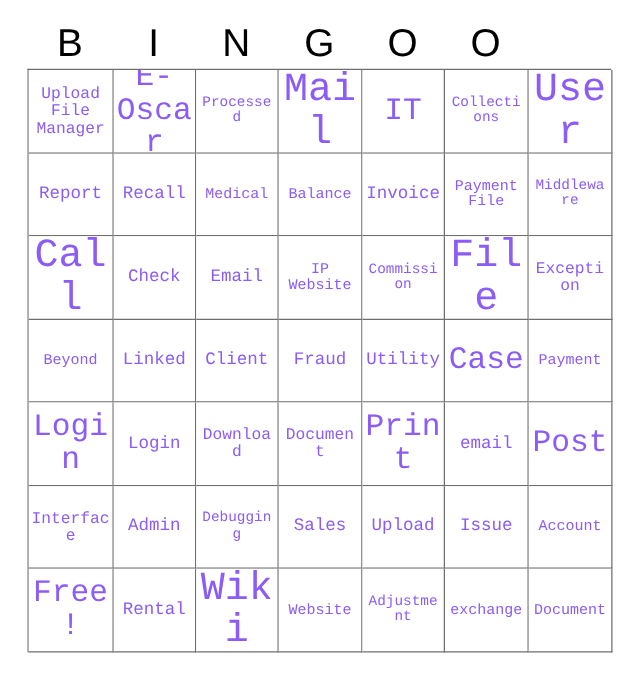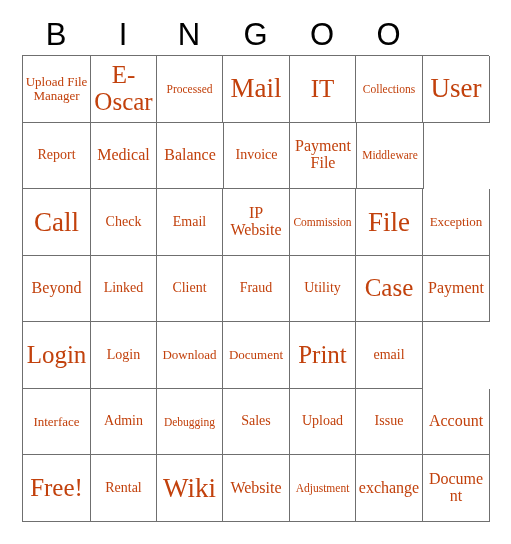--- a/index.html
+++ b/index.html
@@ -72,30 +72,30 @@
     text-align: center;
     padding: 1px 2px;
     overflow: hidden;
     background: #ffffff;
   }
   .bingo-cell .cell-text {
     display: block;
     width: 100%;
     text-align: center;
     line-height: 1.06;
-    color: #c2410c;
-    font-family: Liberation Serif, serif;
+    color: #8b5cf6;
+    font-family: Liberation Mono, monospace;
     word-wrap: break-word;
   }
 
   
-  .cell-text.sz-xl  { font-size: 27px; }
+  .cell-text.sz-xl  { font-size: 32px; }
   .cell-text.sz-lg  { font-size: 25px; }
   .cell-text.sz-md  { font-size: 14px; }
-  .cell-text.sz-sm  { font-size: 16px; }
+  .cell-text.sz-sm  { font-size: 12px; }
   .cell-text.sz-xs  { font-size: 13px; }
   .cell-text.sz-xxs { font-size: 11.5px; }
 </style>
 </head>
 <body>
 
 <div id="bingo-card">
 
   <div id="bingo-header">
       <div class="hdr-cell" style="width: 68px;">B</div>
@@ -129,20 +129,23 @@
         </div>
         <div class="bingo-cell" style="flex: 0 0 67px; width: 67px;">
           <span class="cell-text sz-xl">User</span>
         </div>
       </div>
       <div class="bingo-row">
         <div class="bingo-cell" style="flex: 0 0 68px; width: 68px;">
           <span class="cell-text sz-md">Report</span>
         </div>
         <div class="bingo-cell" style="flex: 0 0 66px; width: 66px;">
+          <span class="cell-text sz-md">Recall</span>
+        </div>
+        <div class="bingo-cell" style="flex: 0 0 66px; width: 66px;">
           <span class="cell-text sz-sm">Medical</span>
         </div>
         <div class="bingo-cell" style="flex: 0 0 67px; width: 67px;">
           <span class="cell-text sz-sm">Balance</span>
         </div>
         <div class="bingo-cell" style="flex: 0 0 66px; width: 66px;">
           <span class="cell-text sz-md">Invoice</span>
         </div>
         <div class="bingo-cell" style="flex: 0 0 67px; width: 67px;">
           <span class="cell-text sz-sm">Payment File</span>
@@ -209,20 +212,23 @@
         </div>
         <div class="bingo-cell" style="flex: 0 0 67px; width: 67px;">
           <span class="cell-text sz-xs">Document</span>
         </div>
         <div class="bingo-cell" style="flex: 0 0 66px; width: 66px;">
           <span class="cell-text sz-lg">Print</span>
         </div>
         <div class="bingo-cell" style="flex: 0 0 67px; width: 67px;">
           <span class="cell-text sz-md">email</span>
         </div>
+        <div class="bingo-cell" style="flex: 0 0 67px; width: 67px;">
+          <span class="cell-text sz-lg">Post</span>
+        </div>
       </div>
       <div class="bingo-row">
         <div class="bingo-cell" style="flex: 0 0 68px; width: 68px;">
           <span class="cell-text sz-xs">Interface</span>
         </div>
         <div class="bingo-cell" style="flex: 0 0 66px; width: 66px;">
           <span class="cell-text sz-md">Admin</span>
         </div>
         <div class="bingo-cell" style="flex: 0 0 66px; width: 66px;">
           <span class="cell-text sz-xxs">Debugging</span>

